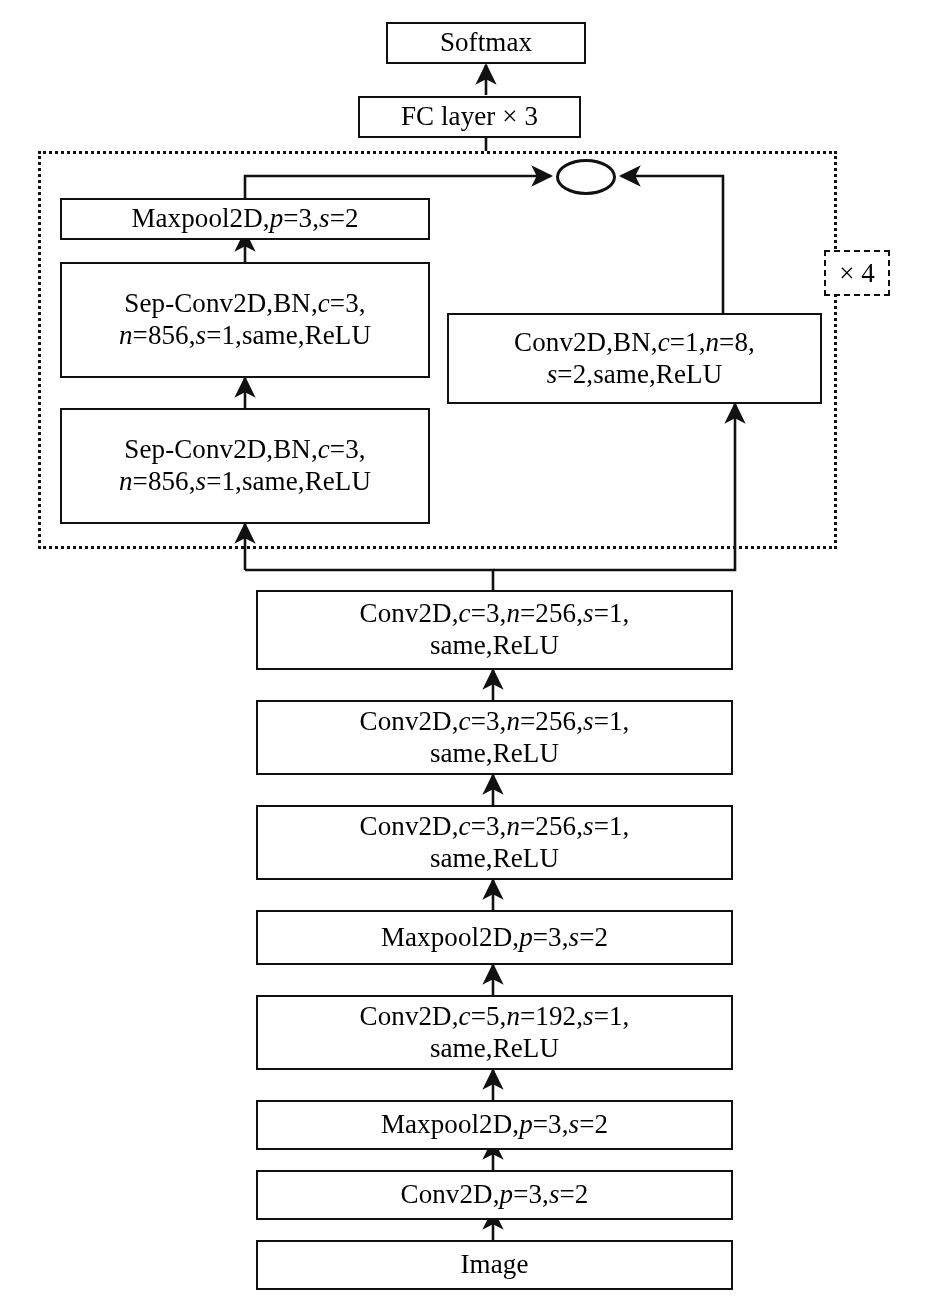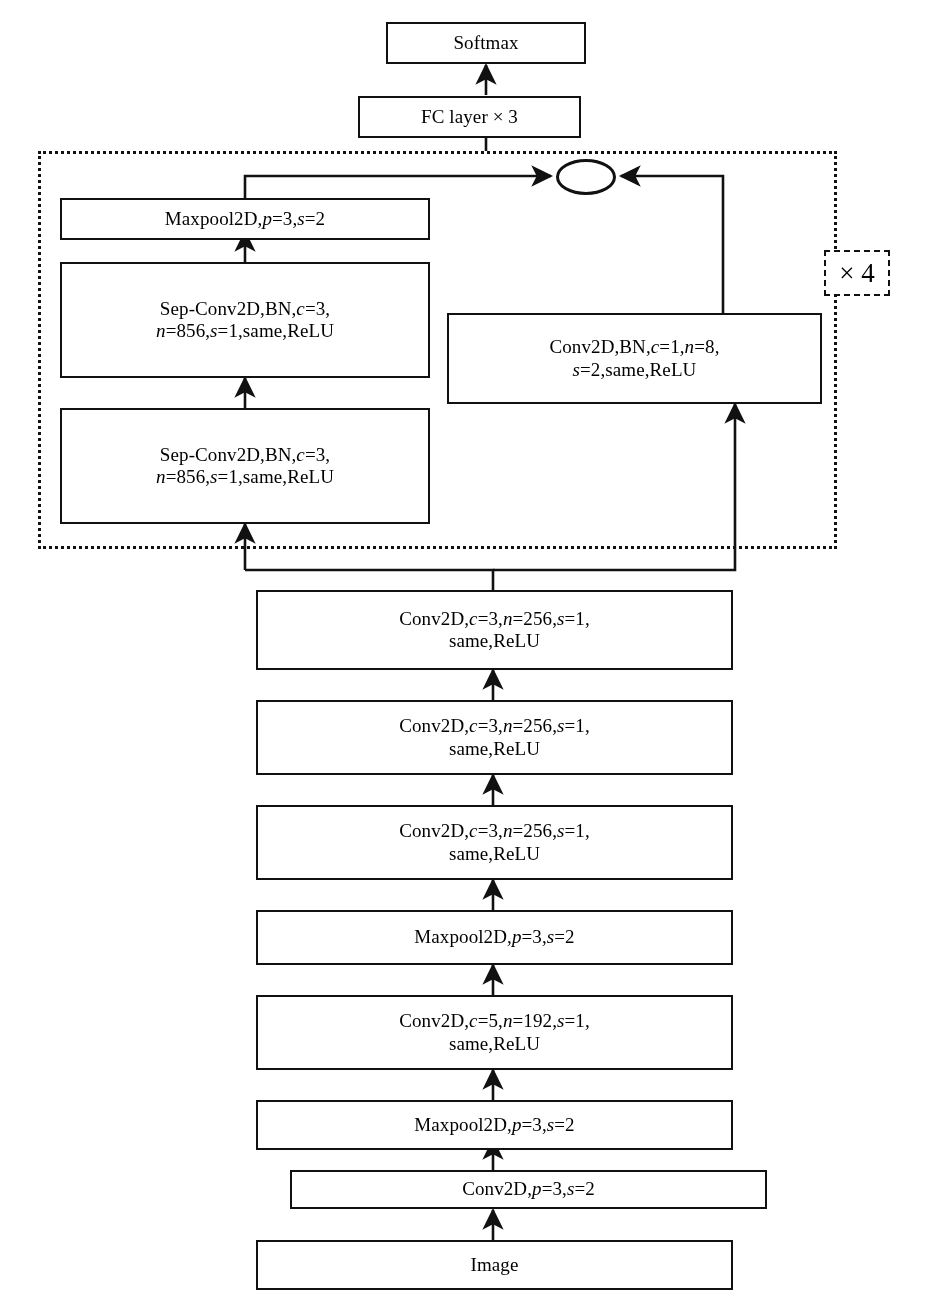--- a/index.html
+++ b/index.html
@@ -25,21 +25,21 @@
   }
   .node {
     position: absolute;
     box-sizing: border-box;
     border: 2.5px solid #111111;
     background: #ffffff;
     display: flex;
     align-items: center;
     justify-content: center;
     text-align: center;
-    font-size: 19px;
+    font-size: 27px;
     line-height: 1.18;
     color: #000000;
     letter-spacing: 0.1px;
   }
   .node .txt { display: block; padding: 0 6px; white-space: pre-line; }
   .repeat-group {
     position: absolute;
     box-sizing: border-box;
     border: 3px dotted #111111;
     background: transparent;
@@ -159,21 +159,21 @@
 
   <div class="node" style="left:256px; top:995px; width:477px; height:75px;align-items:center;">
     <span class="txt">Conv2D,<i class="v">c</i>=5,<i class="v">n</i>=192,<i class="v">s</i>=1,
 same,ReLU</span>
   </div>
 
   <div class="node" style="left:256px; top:1100px; width:477px; height:50px;">
     <span class="txt">Maxpool2D,<i class="v">p</i>=3,<i class="v">s</i>=2</span>
   </div>
 
-  <div class="node" style="left:256px; top:1170px; width:477px; height:39px;margin-left:34px;">
+  <div class="node" style="left:256px; top:1170px; width:477px; height:50px;">
     <span class="txt">Conv2D,<i class="v">p</i>=3,<i class="v">s</i>=2</span>
   </div>
 
   <div class="node" style="left:256px; top:1240px; width:477px; height:50px;">
     <span class="txt">Image</span>
   </div>
 
 </div>
 
 </body></html>

